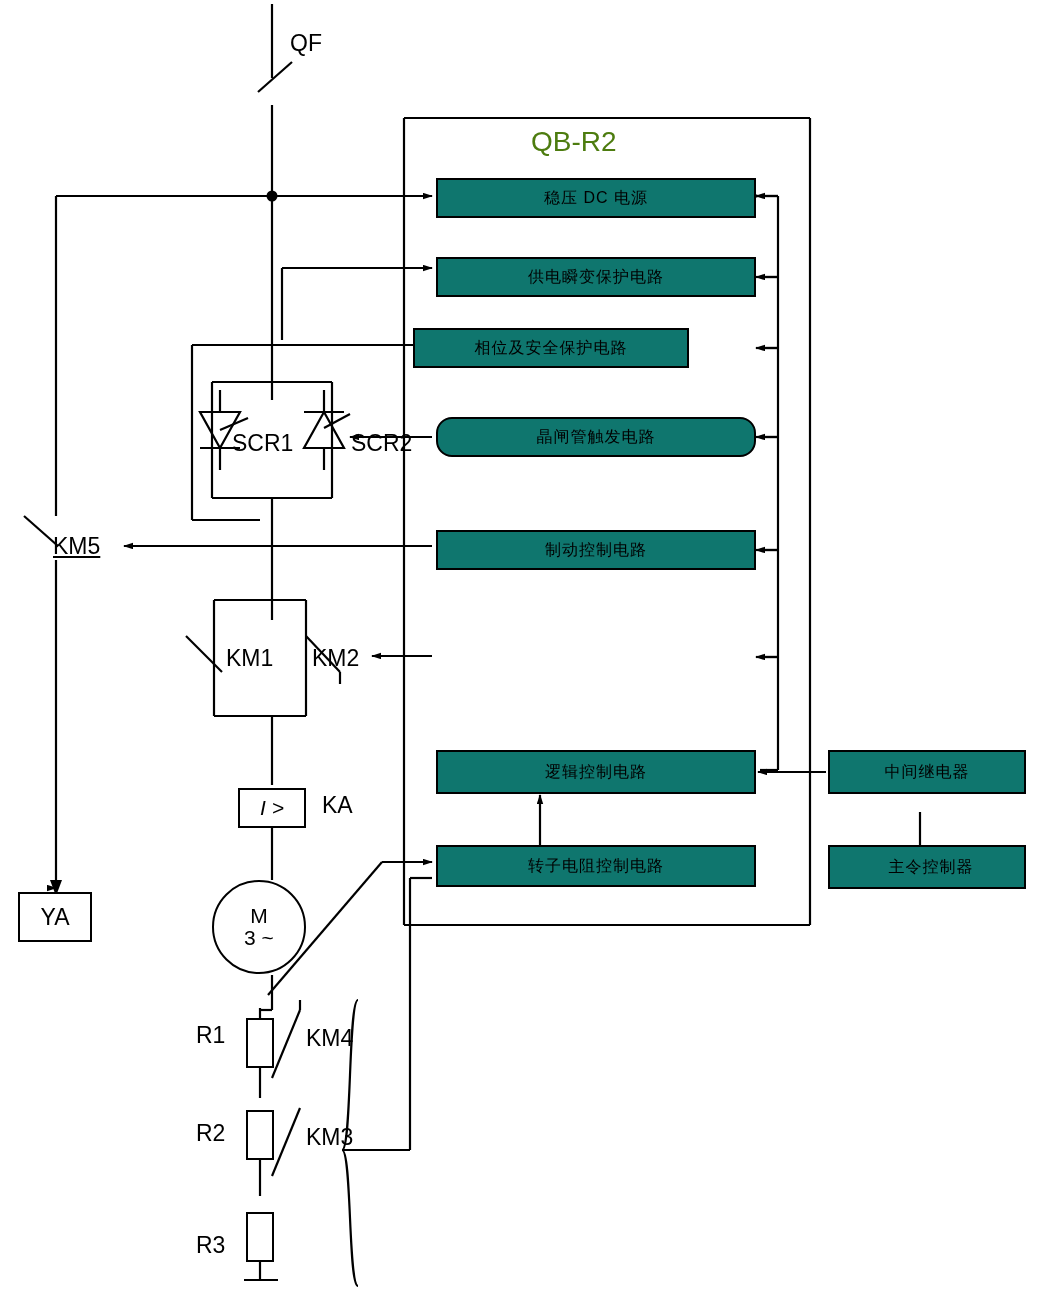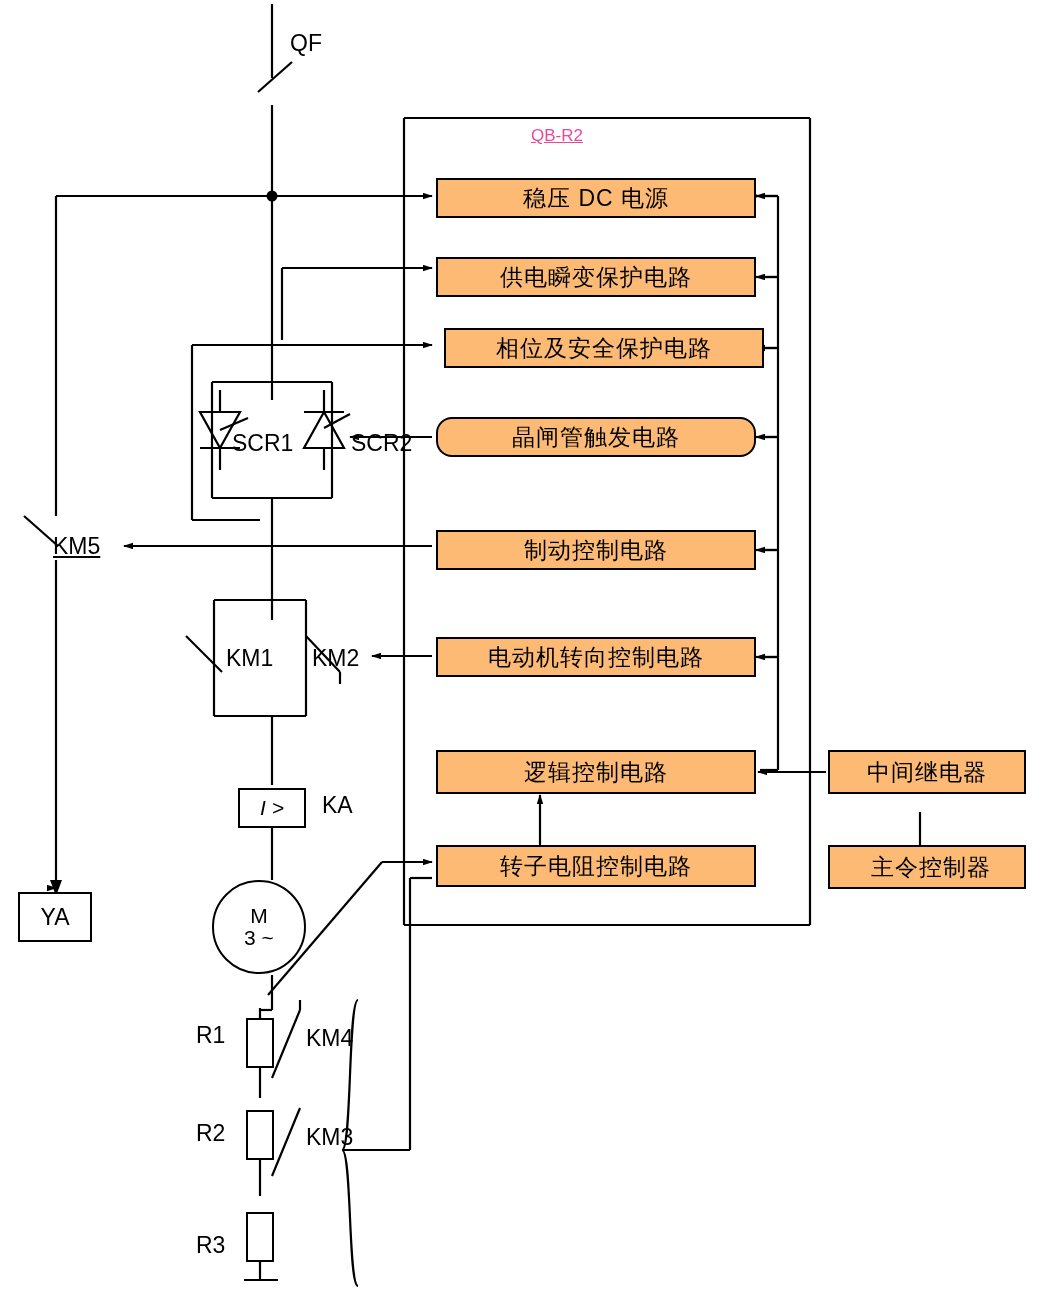--- a/index.html
+++ b/index.html
@@ -21,41 +21,40 @@
     position: absolute;
     left: 0;
     top: 0;
     width: 1039px;
     height: 1292px;
   }
   .box {
     position: absolute;
     box-sizing: border-box;
     border: 2px solid #000;
-    background: #fdba74;
-    display: flex;
-    align-items: center;
-    justify-content: center;
-    font-size: 23px;
+    background: #0f766e;
+    display: flex;
+    align-items: center;
+    justify-content: center;
+    font-size: 16px;
     color: #000;
     letter-spacing: 1px;
     white-space: nowrap;
   }
   .lbl {
     position: absolute;
     font-size: 23px;
     color: #000;
     white-space: nowrap;
   }
   .title {
     position: absolute;
-    font-size: 17px;
-    color: #ec4899;
+    font-size: 28px;
+    color: #4d7c0f;
     white-space: nowrap;
-    text-decoration: underline;
   }
   .res {
     position: absolute;
     box-sizing: border-box;
     border: 2px solid #000;
     background: #fff;
   }
   .motor {
     position: absolute;
     box-sizing: border-box;
@@ -223,24 +222,23 @@
 
       <circle cx="272" cy="196" r="5.5" fill="#000" stroke="none"></circle>
       <circle cx="260" cy="1010" r="0" fill="#000" stroke="none"></circle>
     </g>
   </svg>
 
   <div class="title" style="left:531px; top:126px;">QB-R2</div>
 
   <div class="box" style="left:436px; top:178px; width:320px; height:40px;">稳压 DC 电源</div>
   <div class="box" style="left:436px; top:257px; width:320px; height:40px;">供电瞬变保护电路</div>
-  <div class="box" style="left:444px; top:328px; width:320px; height:40px;">相位及安全保护电路</div>
+  <div class="box" style="left:413px; top:328px; width:276px; height:40px;">相位及安全保护电路</div>
   <div class="box" style="left:436px; top:417px; width:320px; height:40px;border-radius:16px;">晶闸管触发电路</div>
   <div class="box" style="left:436px; top:530px; width:320px; height:40px;">制动控制电路</div>
-  <div class="box" style="left:436px; top:637px; width:320px; height:40px;">电动机转向控制电路</div>
   <div class="box" style="left:436px; top:750px; width:320px; height:44px;">逻辑控制电路</div>
   <div class="box" style="left:828px; top:750px; width:198px; height:44px;">中间继电器</div>
 
   <div class="box" style="left:436px; top:845px; width:320px; height:42px;">转子电阻控制电路</div>
   <div class="box" style="left:828px; top:845px; width:198px; height:44px;padding-left:8px;">主令控制器</div>
 
   <div class="lbl" style="left:290px; top:30px;">QF</div>
   <div class="lbl" style="left:232px; top:430px;">SCR1</div>
   <div class="lbl" style="left:351px; top:430px;">SCR2</div>
   <div class="lbl" style="left:53px; top:533px;text-decoration:underline;">KM5</div>

